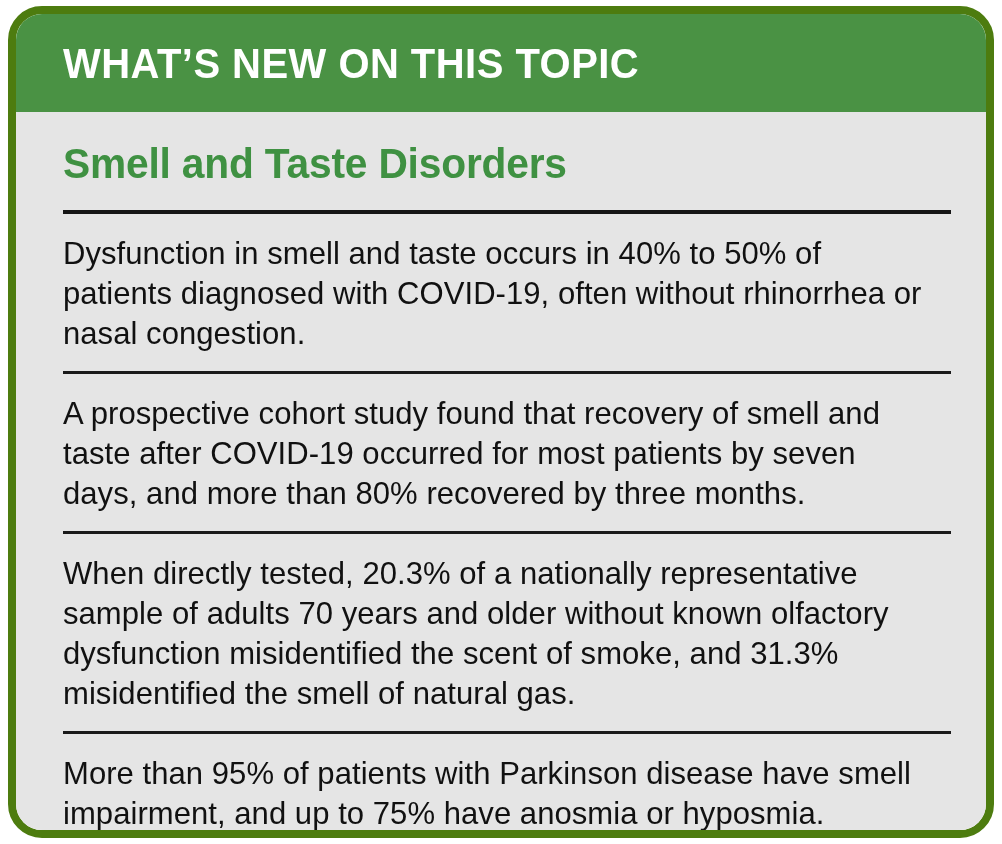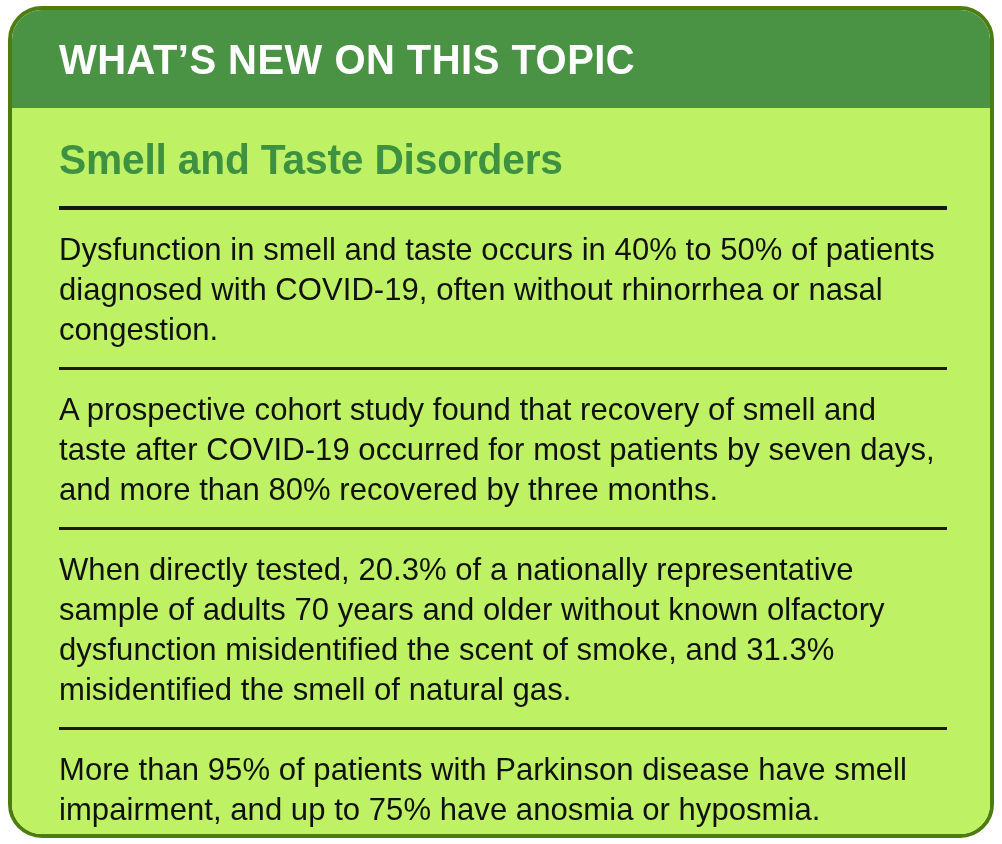--- a/index.html
+++ b/index.html
@@ -14,21 +14,21 @@
     -webkit-font-smoothing: antialiased;
   }
 
   .card {
     position: absolute;
     left: 8px;
     top: 6px;
     width: 986px;
     height: 832px;
     box-sizing: border-box;
-    border: 4px solid #4d7c0f;
+    border: 8px solid #4d7c0f;
     border-radius: 34px;
     background: #ffffff;
     overflow: hidden;
   }
 
   .card-header {
     height: 98px;
     background: #4a9244;
     display: flex;
     align-items: center;
@@ -42,21 +42,21 @@
     font-size: 43px;
     font-weight: bold;
     letter-spacing: 0.5px;
     line-height: 1;
     transform: scaleX(0.93);
     transform-origin: left center;
     white-space: nowrap;
   }
 
   .card-body {
-    background: #bef264;
+    background: #e5e5e5;
     padding: 0 41px 0 47px;
   }
 
   .section-title {
     color: #3f9142;
     font-family: "Liberation Sans Narrow", "Liberation Sans", sans-serif;
     font-size: 42px;
     font-weight: bold;
     line-height: 1;
     padding-top: 31px;

